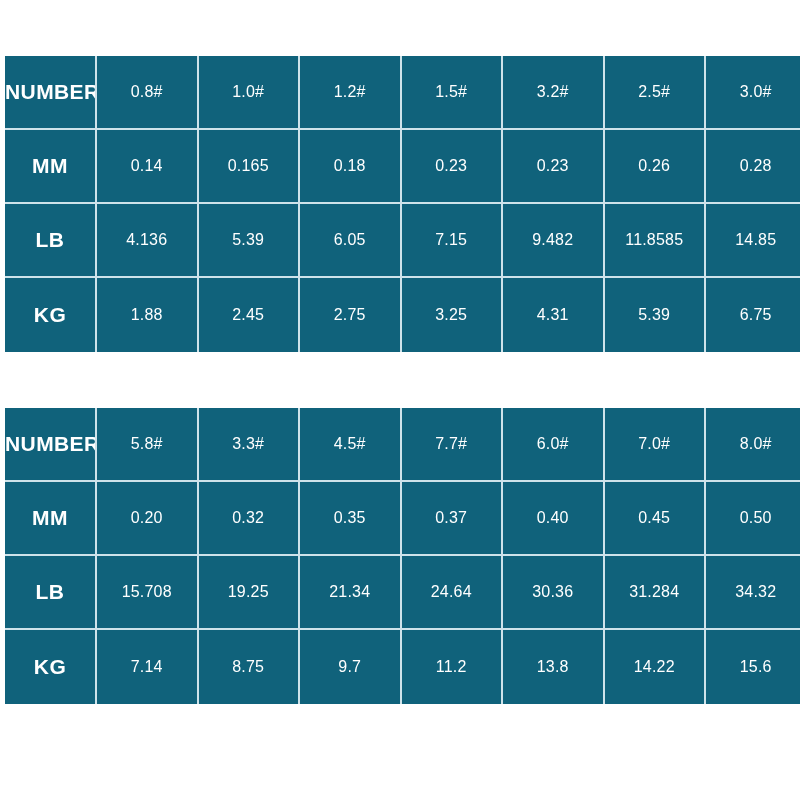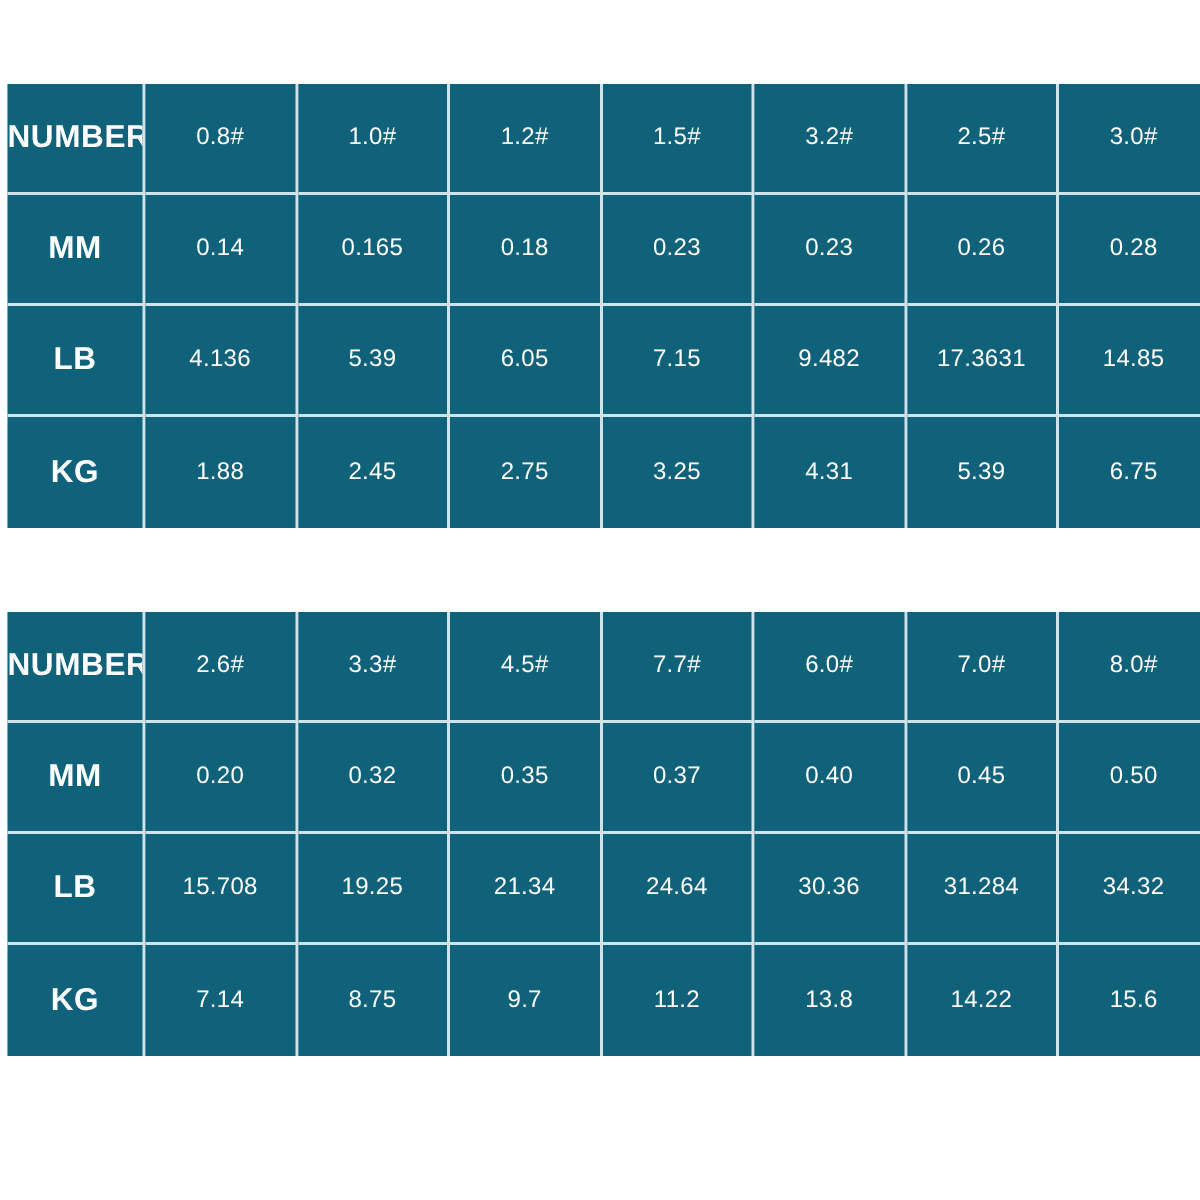--- a/index.html
+++ b/index.html
@@ -94,40 +94,40 @@
           <td class="value-cell">0.26</td>
           <td class="value-cell">0.28</td>
         </tr>
         <tr>
           <td class="row-label">LB</td>
           <td class="value-cell">4.136</td>
           <td class="value-cell">5.39</td>
           <td class="value-cell">6.05</td>
           <td class="value-cell">7.15</td>
           <td class="value-cell">9.482</td>
-          <td class="value-cell">17.3631</td>
+          <td class="value-cell">11.8585</td>
           <td class="value-cell">14.85</td>
         </tr>
         <tr>
           <td class="row-label">KG</td>
           <td class="value-cell">1.88</td>
           <td class="value-cell">2.45</td>
           <td class="value-cell">2.75</td>
           <td class="value-cell">3.25</td>
           <td class="value-cell">4.31</td>
           <td class="value-cell">5.39</td>
           <td class="value-cell">6.75</td>
         </tr>
       </tbody>
     </table>
     <table class="spec-table" id="table-two">
       <tbody>
         <tr>
           <td class="row-label">NUMBER</td>
-          <td class="value-cell">2.6#</td>
+          <td class="value-cell">5.8#</td>
           <td class="value-cell">3.3#</td>
           <td class="value-cell">4.5#</td>
           <td class="value-cell">7.7#</td>
           <td class="value-cell">6.0#</td>
           <td class="value-cell">7.0#</td>
           <td class="value-cell">8.0#</td>
         </tr>
         <tr>
           <td class="row-label">MM</td>
           <td class="value-cell">0.20</td>

